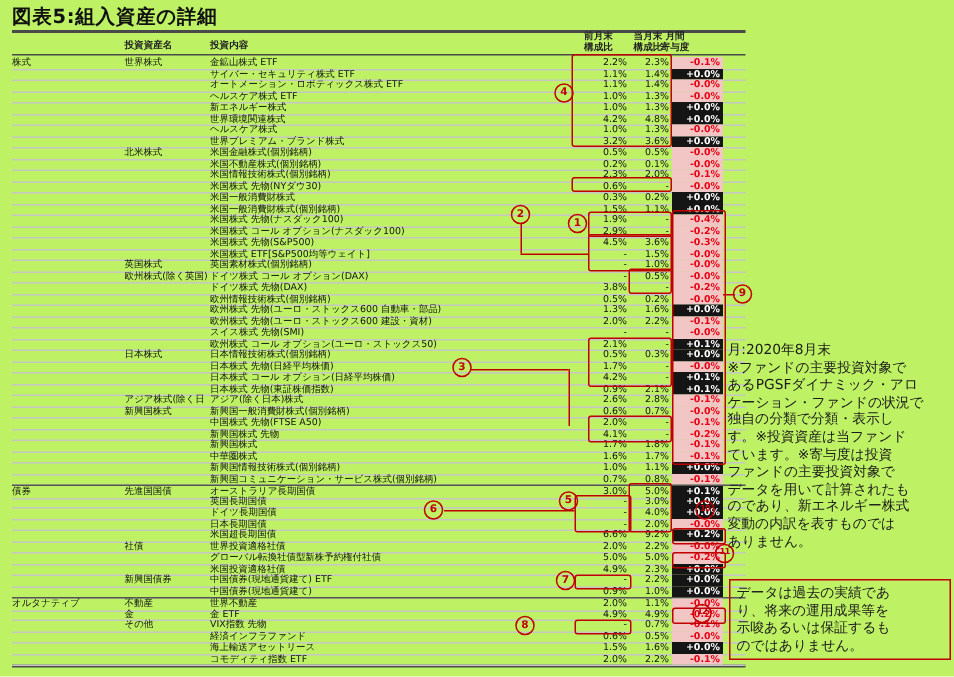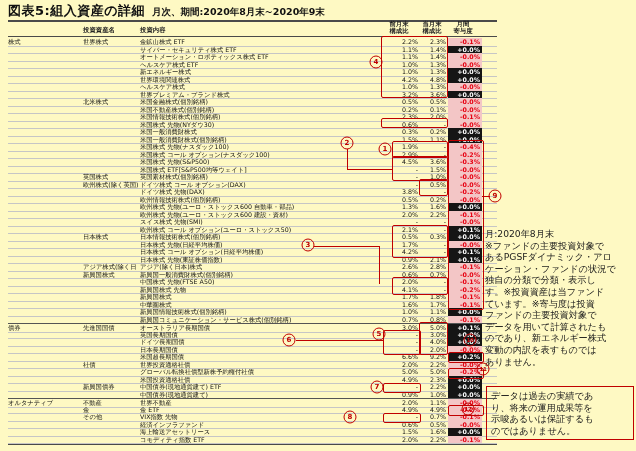--- a/index.html
+++ b/index.html
@@ -1,16 +1,16 @@
 <!DOCTYPE html>
 <html><head>
 <meta charset="utf-8">
 <style>
   html,body{margin:0;padding:0;background:#ffffff;}
-  #page{position:relative;width:636px;height:451px;background:#fef9c3;overflow:hidden;
+  #page{position:relative;width:636px;height:451px;background:#bef264;overflow:hidden;
         font-family:"DejaVu Sans",sans-serif;color:#111;}
   .abs{position:absolute;}
   #title-main{left:8px;top:2px;font-size:13px;font-weight:bold;letter-spacing:0.5px;white-space:nowrap;}
   #title-sub{left:152px;top:6px;font-size:9.5px;font-weight:bold;white-space:nowrap;}
   .hline{position:absolute;left:8px;width:489px;height:0;border-top:2px solid #4a4a4a;}
   .hline.thin{border-top-width:1px;}
   .hdr{position:absolute;font-size:6.4px;font-weight:bold;white-space:nowrap;color:#222;}
   .hdr2{text-align:center;width:38px;line-height:7px;}
   .row{position:absolute;left:8px;width:489px;height:7.5px;border-bottom:0.6px solid #c6c6c6;}
   .row.heavy{border-top:1.2px solid #555;}
@@ -35,37 +35,36 @@
   .ann-circle{position:absolute;width:11px;height:11px;border:1px solid #c00000;border-radius:50%;
               color:#c00000;font-size:7px;line-height:10.5px;text-align:center;font-weight:bold;
               transform:translate(-50%,-50%);background:rgba(255,255,255,0.0);}
   .ann-circle.dd{font-size:5.6px;letter-spacing:-0.5px;}
 </style>
 </head>
 <body>
 
 <div id="page">
   <div class="abs" id="title-main">図表5:組入資産の詳細</div>
-  <div class="abs" id="title-sub">月次、期間:2020年8月末~2020年9末</div>
 
   <div class="hline" style="top:20px;"></div>
   <div class="hline thin" style="top:35.5px;"></div>
   <div class="hline" style="top:443px;"></div>
 
   <div class="hdr" style="left:83px;top:26px;">投資資産名</div>
   <div class="hdr" style="left:140px;top:26px;">投資内容</div>
   <div class="hdr hdr2" style="left:380px;top:21px;">
     <div>前月末</div>
     <div>構成比</div>
   </div>
   <div class="hdr hdr2" style="left:413px;top:21px;">
     <div>当月末</div>
     <div>構成比</div>
   </div>
-  <div class="hdr hdr2" style="left:444px;top:21px;">
+  <div class="hdr hdr2" style="left:431px;top:21px;">
     <div>月間</div>
     <div>寄与度</div>
   </div>
 
   <div id="table-body">
       <div class="row" style="top: 38px;">
         <div class="cell c-sec">株式</div>
         <div class="cell c-cls">世界株式</div>
         <div class="cell c-name">金鉱山株式 ETF</div>
         <div class="cell c-prev c-num">2.2%</div>

